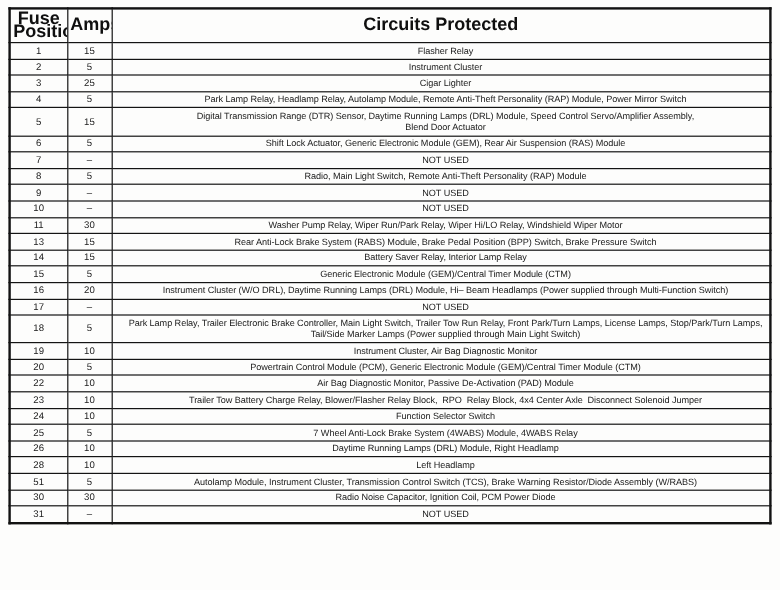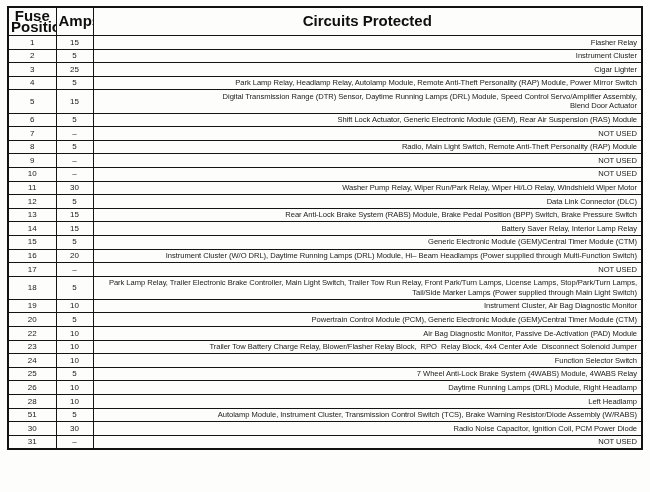--- a/index.html
+++ b/index.html
@@ -45,21 +45,21 @@
     color: #1a1a1a;
   }
   col.col-pos  { width: 48px; }
   col.col-amps { width: 37px; }
   td.cell-pos, td.cell-amps {
     text-align: center;
     font-size: 8px;
     padding: 1.5px 1px;
   }
   td.cell-circ {
-    text-align: right;
+    text-align: center;
     white-space: pre-wrap;
     letter-spacing: -0.05px;
     padding-left: 12px;
   }
 </style>
 </head>
 <body>
 
 <div class="page">
   <table class="fuse-table">
@@ -126,25 +126,20 @@
           <td class="cell-pos">10</td>
           <td class="cell-amps">–</td>
           <td class="cell-circ">NOT USED</td>
         </tr>
         <tr>
           <td class="cell-pos">11</td>
           <td class="cell-amps">30</td>
           <td class="cell-circ">Washer Pump Relay, Wiper Run/Park Relay, Wiper Hi/LO Relay, Windshield Wiper Motor</td>
         </tr>
         <tr>
-          <td class="cell-pos">12</td>
-          <td class="cell-amps">5</td>
-          <td class="cell-circ">Data Link Connector (DLC)</td>
-        </tr>
-        <tr>
           <td class="cell-pos">13</td>
           <td class="cell-amps">15</td>
           <td class="cell-circ">Rear Anti-Lock Brake System (RABS) Module, Brake Pedal Position (BPP) Switch, Brake Pressure Switch</td>
         </tr>
         <tr>
           <td class="cell-pos">14</td>
           <td class="cell-amps">15</td>
           <td class="cell-circ">Battery Saver Relay, Interior Lamp Relay</td>
         </tr>
         <tr>

